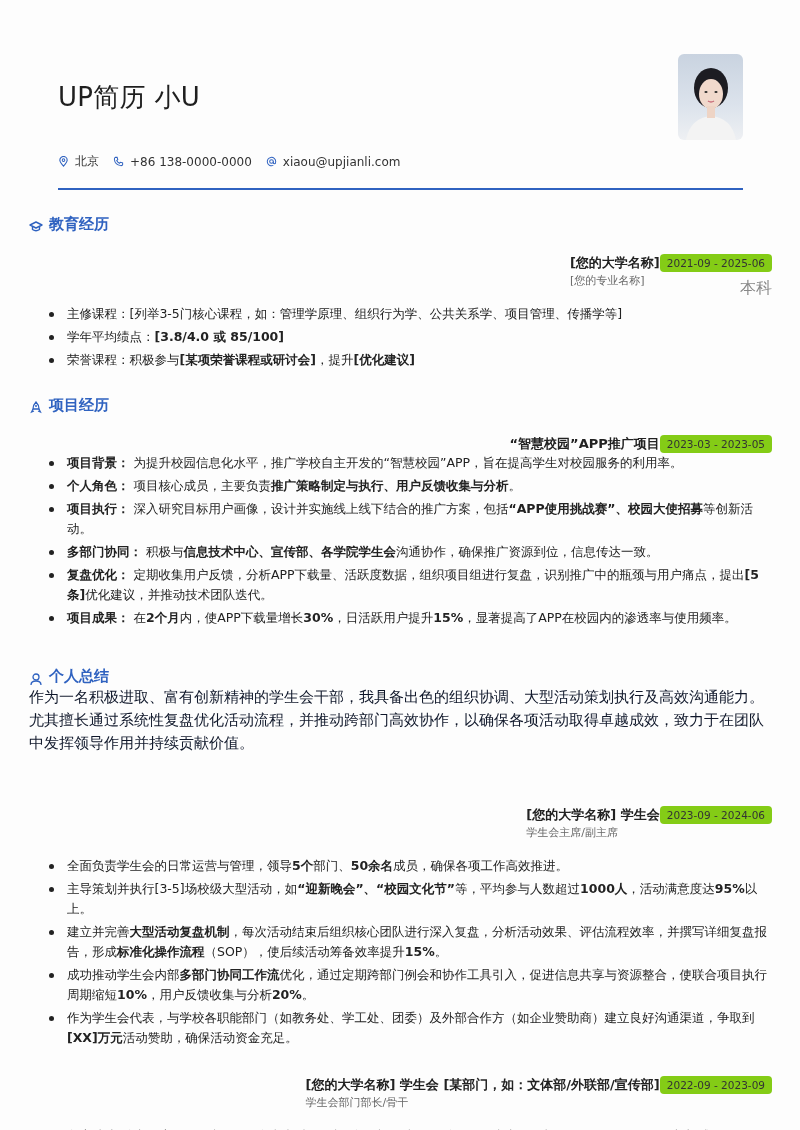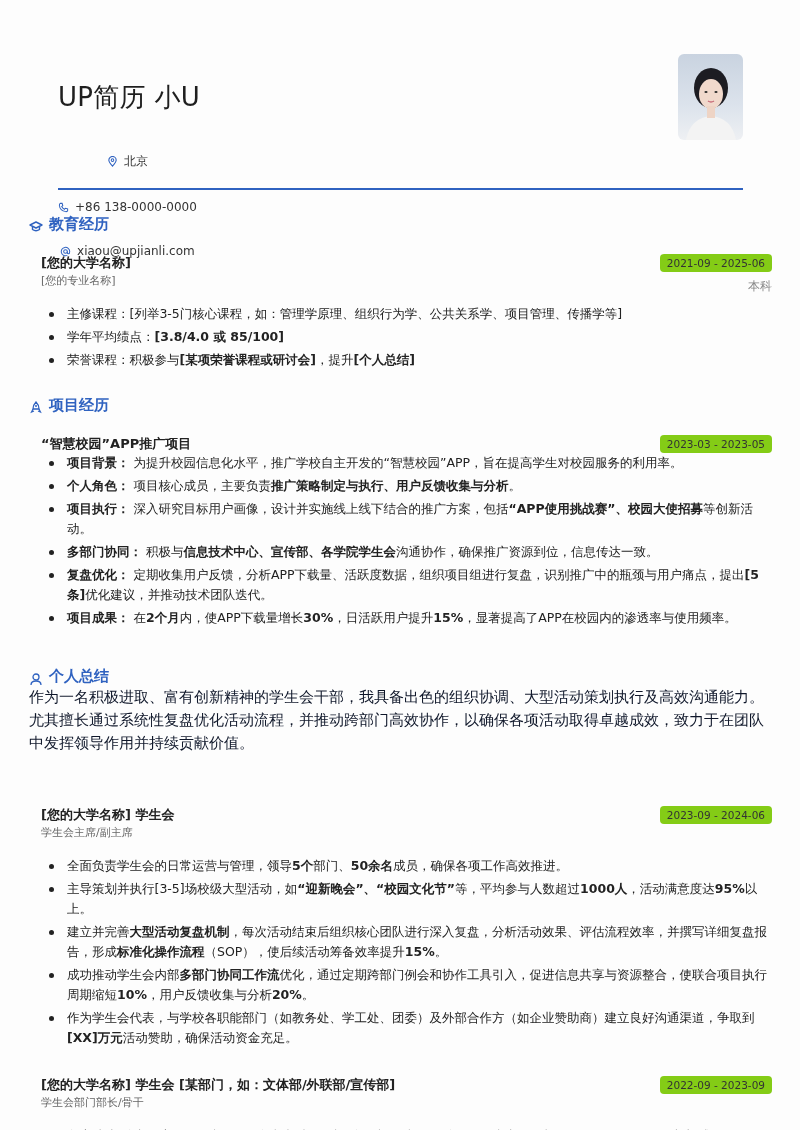--- a/index.html
+++ b/index.html
@@ -2,33 +2,33 @@
 <html><head>
 <meta charset="utf-8">
 <style>
   * { box-sizing: border-box; margin: 0; padding: 0; }
   html, body { width: 800px; height: 1130px; overflow: hidden; background: #fdfdfd; }
   body { font-family: "DejaVu Sans", "Liberation Sans", sans-serif; color: #222; }
   .page { position: relative; width: 800px; height: 1130px; padding: 0 29px; }
   .header { position: relative; height: 190px; }
   .name { position: absolute; left: 29px; top: 80px; font-size: 26px; font-weight: 500; color: #1f1f1f; letter-spacing: 0.3px; }
   .photo { position: absolute; right: 28px; top: 54px; width: 65px; height: 86px; border-radius: 6px; overflow: hidden; background: linear-gradient(180deg, #c9d3e0 0%, #dce3ec 60%, #eef0f3 100%); }
-  .contacts { position: absolute; left: 29px; top: 153px; display: flex; gap: 30px; font-size: 12px; color: #333; align-items: center; flex-direction: column; }
+  .contacts { position: absolute; left: 29px; top: 153px; display: flex; gap: 14px; font-size: 12px; color: #333; align-items: center; }
   .contact { display: flex; align-items: center; gap: 6px; }
   .contact svg { width: 11px; height: 11px; }
   .rule { position: absolute; left: 29px; right: 28px; top: 188px; height: 2px; background: #2f62c0; }
   .section { position: absolute; left: 29px; right: 28px; }
   .sec-title { display: flex; align-items: flex-end; gap: 6px; color: #2f62c0; font-size: 15px; font-weight: bold; height: 22px; }
   .sec-title svg { width: 14px; height: 14px; }
   .entry { position: relative; padding-left: 12px; }
-  .entry-head { display: flex; justify-content: space-between; align-items: flex-start; }
+  .entry-head { display: flex; justify-content: flex-end; align-items: flex-start; }
   .entry-title { font-size: 13px; font-weight: bold; color: #222; }
   .entry-sub { font-size: 11px; color: #666; margin-top: 1px; }
   .date-badge { background: #84cc16; border-radius: 4px; font-size: 10.5px; color: #333; padding: 3px 7px; }
-  .degree { position: absolute; right: 0; top: 24px; font-size: 12px; color: #888; }
+  .degree { position: absolute; right: 0; top: 24px; font-size: 16px; color: #888; }
   ul.bullets { list-style: none; margin-top: 16px; }
   ul.bullets li { position: relative; padding-left: 26px; font-size: 12.5px; line-height: 20px; color: #222; margin-bottom: 3px; }
   ul.bullets li::before { content: ""; position: absolute; left: 8px; top: 8px; width: 5px; height: 5px; border-radius: 50%; background: #222; }
   b { font-weight: bold; }
   .summary { font-size: 15px; line-height: 23px; color: #0f172a; margin-top: 0; }
 </style>
 </head>
 <body>
 
 <div class="page">
@@ -84,21 +84,21 @@
         <div>
           <div class="entry-title">[您的大学名称]</div>
           <div class="entry-sub">[您的专业名称]</div>
         </div>
         <div class="date-badge">2021-09 - 2025-06</div>
       </div>
       <div class="degree">本科</div>
       <ul class="bullets">
           <li><span>主修课程：[列举3-5门核心课程，如：管理学原理、组织行为学、公共关系学、项目管理、传播学等]</span></li>
           <li><span>学年平均绩点：</span><b>[3.8/4.0 或 85/100]</b></li>
-          <li><span>荣誉课程：积极参与</span><b>[某项荣誉课程或研讨会]</b><span>，提升</span><b>[个人总结]</b></li>
+          <li><span>荣誉课程：积极参与</span><b>[某项荣誉课程或研讨会]</b><span>，提升</span><b>[优化建议]</b></li>
         </ul>
     </div>
   </div>
 
   <div class="section" style="top:393px;">
     <div class="sec-title">
       <svg viewBox="0 0 14 14">
           <path d="M7 1 Q10 4 10 8 L4 8 Q4 4 7 1Z" fill="none" stroke="#2f62c0" stroke-width="1.3"></path>
           <path d="M4 8 L2.5 11 L5 10 M10 8 L11.5 11 L9 10" fill="none" stroke="#2f62c0" stroke-width="1.2"></path>
           <circle cx="7" cy="5" r="1" fill="#2f62c0"></circle>

